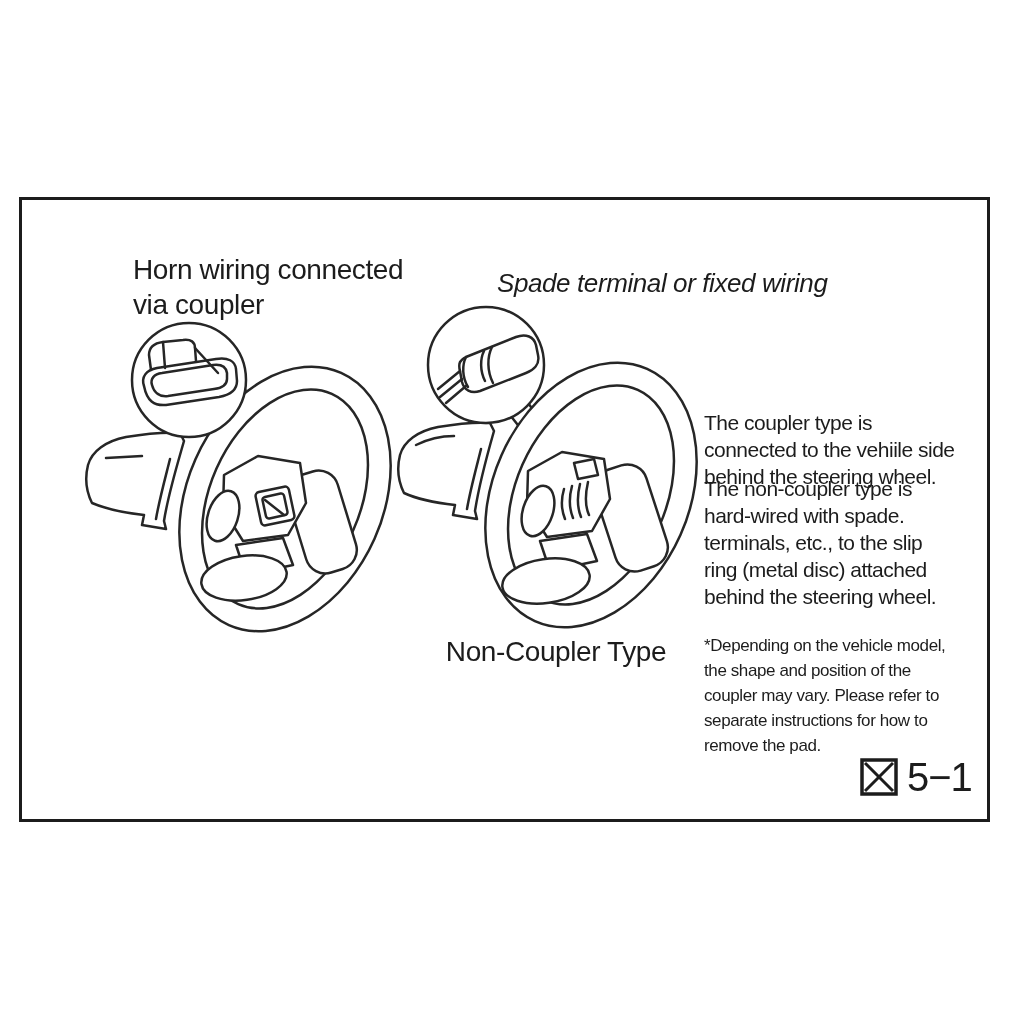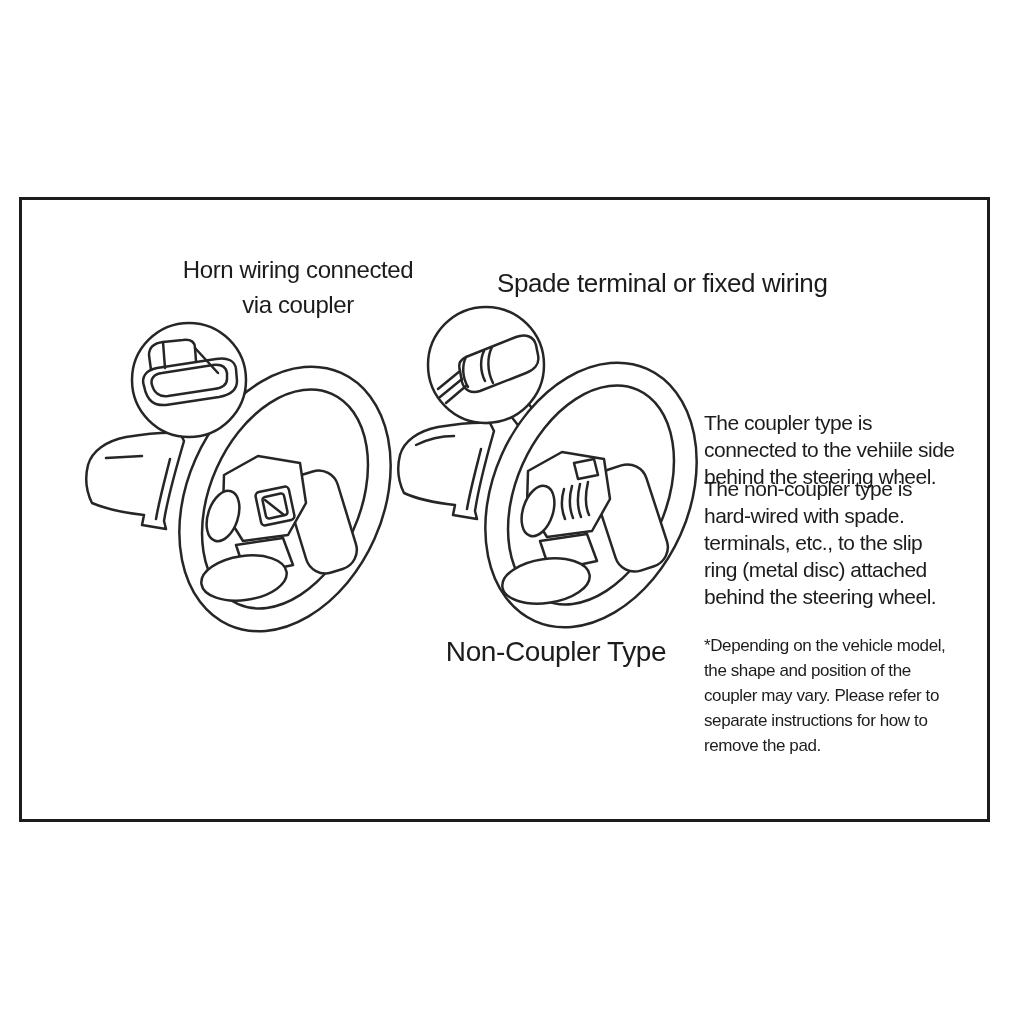--- a/index.html
+++ b/index.html
@@ -9,26 +9,26 @@
     font-family:"Liberation Sans", sans-serif;
     color:#1c1c1c;
   }
   .frame{
     position:absolute;left:19px;top:197px;width:971px;height:625px;
     border:3px solid #1c1c1c;box-sizing:border-box;background:#ffffff;
   }
   .abs{position:absolute;}
   .pre{white-space:pre-line;}
   .callout-left{
-    left:130px;top:249px;width:330px;text-align:center;
-    font-size:24px;line-height:35px;letter-spacing:-0.4px;
+    left:130px;top:249px;width:330px;text-align:left;
+    font-size:28px;line-height:35px;letter-spacing:-0.4px;
   }
   .callout-right{
     left:494px;top:264px;width:420px;text-align:left;
-    font-size:26px;line-height:32px;letter-spacing:-0.4px;
+    font-size:26px;line-height:32px;letter-spacing:-0.4px;font-style:italic;
   }
   .caption-left{
     left:96px;top:636px;width:282px;text-align:center;
     font-size:28px;letter-spacing:-0.4px;
   }
   .caption-right{
     left:412px;top:633px;width:282px;text-align:center;
     font-size:28px;letter-spacing:-0.4px;
   }
   .note{
@@ -146,14 +146,22 @@
 hard-wired with spade.
 terminals, etc., to the slip
 ring (metal disc) attached
 behind the steering wheel.</div>
   <div class="abs footnote pre" style="left:682px;top:433px;">*Depending on the vehicle model,
 the shape and position of the
 coupler may vary. Please refer to
 separate instructions for how to
 remove the pad.</div>
 
+  <div class="abs figref" style="left:837px;top:555px;">
+    <svg width="40" height="40" viewBox="0 0 40 40">
+      <rect x="3" y="3" width="34" height="34" fill="none" stroke="#1c1c1c" stroke-width="3.5"></rect>
+      <line x1="6" y1="6" x2="34" y2="34" stroke="#1c1c1c" stroke-width="3"></line>
+      <line x1="34" y1="6" x2="6" y2="34" stroke="#1c1c1c" stroke-width="3"></line>
+    </svg>
+    <span class="figref-label">5−1</span>
+  </div>
 
 </div>
 
 </body></html>

